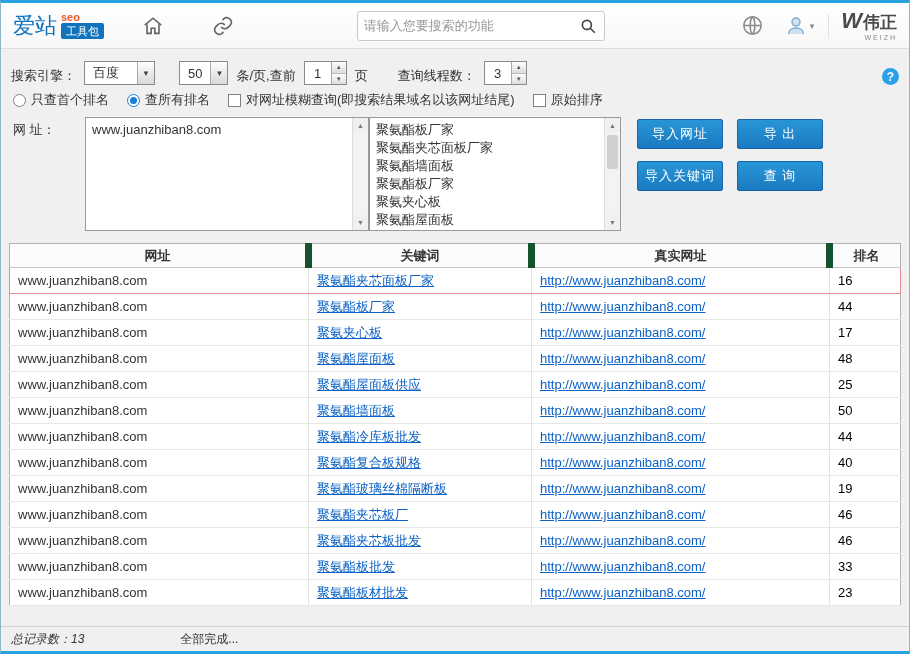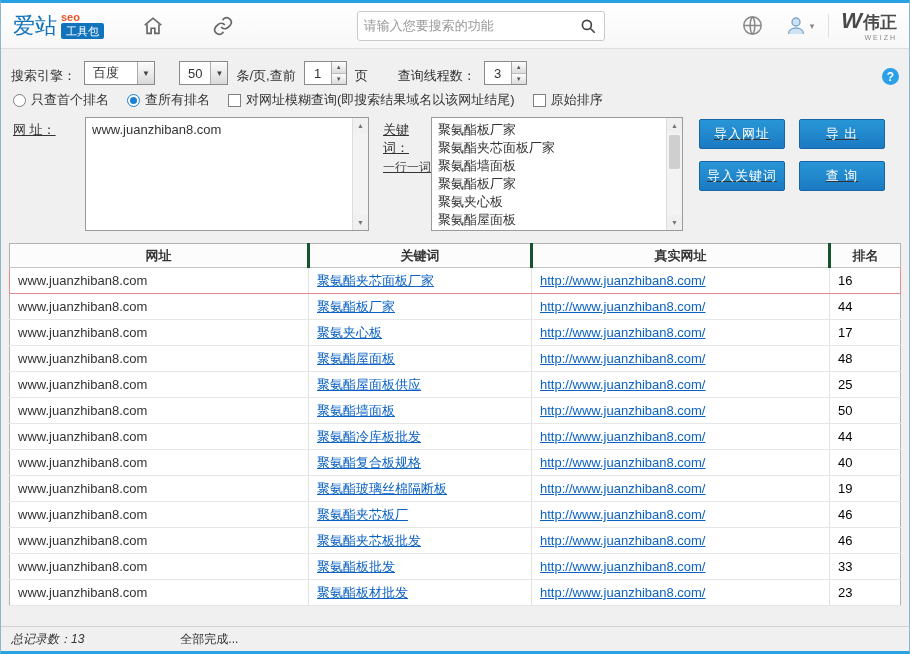--- a/index.html
+++ b/index.html
@@ -56,21 +56,21 @@
   .help-badge{ margin-left:auto; width:17px; height:17px; border-radius:50%; background:#2ba0e8; color:#fff;
     font-size:12px; font-weight:bold; display:flex; align-items:center; justify-content:center; cursor:pointer; }
   
   .options-row{ position:absolute; top:88px; left:12px; right:10px; height:22px; display:flex; align-items:flex-start; gap:18px; }
   .opt{ display:flex; align-items:center; gap:5px; cursor:pointer; }
   .radio{ width:13px; height:13px; border:1px solid #808080; border-radius:50%; background:#fff; position:relative; }
   .radio.checked{ border-color:#1b7fd4; }
   .radio.checked::after{ content:""; position:absolute; left:2px; top:2px; width:7px; height:7px; border-radius:50%; background:#1b7fd4; }
   .checkbox{ width:13px; height:13px; border:1px solid #808080; background:#fff; }
   
-  .input-area{ position:absolute; top:114px; left:12px; right:2px; height:118px; display:flex;text-decoration:underline; }
+  .input-area{ position:absolute; top:114px; left:12px; right:2px; height:118px; display:flex; }
   .url-label{ width:72px; padding-top:4px; }
   .ta-wrap{ position:relative; border:1px solid #9a9a9a; background:#fff; height:114px; }
   .ta-wrap.url{ width:284px; }
   .ta-wrap.kw{ width:252px; }
   .ta-wrap textarea{
     width:calc(100% - 16px); height:100%; border:none; outline:none; resize:none;
     font-family:inherit; font-size:13px; color:#333; padding:3px 6px; line-height:18px; overflow:hidden; background:transparent;
   }
   .sb{ position:absolute; top:0; right:0; bottom:0; width:16px; background:#f3f3f3; border-left:1px solid #ddd; display:flex; flex-direction:column; }
   .sb-btn{ height:15px; display:flex; align-items:center; justify-content:center; font-size:7px; color:#777; background:#f0f0f0; cursor:pointer; }
@@ -84,21 +84,21 @@
   }
   .btn{
     background:linear-gradient(#2896d6,#1b7ac2); color:#fff; border:1px solid #1565a8; border-radius:2px;
     font-size:13px; display:flex; align-items:center; justify-content:center; cursor:pointer; letter-spacing:1px;
   }
   
   .table-area{ position:absolute; top:240px; left:8px; right:8px; }
   table{ width:100%; border-collapse:collapse; table-layout:fixed; background:#fff; border:1px solid #b2b2b2; }
   thead th{
     height:24px; font-weight:bold; font-size:13px; color:#333; background:#fcfcfc;
-    border-right:3px solid #14532d; border-bottom:1px solid #c4c4c4; text-align:center;
+    border-right:7px solid #14532d; border-bottom:1px solid #c4c4c4; text-align:center;
   }
   thead th:last-child{ border-right:none; }
   tbody td{
     height:26px; padding:0 8px; border-right:1px solid #e2e2e2; border-bottom:1px solid #e6e6e6;
     font-size:13px; white-space:nowrap; overflow:hidden; background:#fff;
   }
   tbody td:last-child{ border-right:none; }
   .link{ color:#0b61c4; text-decoration:underline; cursor:pointer; }
   .cell-rank span{ color:#000000; }
   tr.selected td{ border-top:1px solid #e38a92; border-bottom:1px solid #e38a92; }
@@ -240,24 +240,20 @@
 
     <div class="ta-wrap url">
       <textarea spellcheck="false" style="">www.juanzhiban8.com</textarea>
       <div class="sb">
         <span class="sb-btn">▲</span>
         <span class="sb-track"></span>
         <span class="sb-btn">▼</span>
       </div>
     </div>
 
-    <div class="kw-label">
-      <span class="lbl">关键词：</span>
-      <span class="sub">一行一词</span>
-    </div>
 
     <div class="ta-wrap kw">
       <textarea spellcheck="false" style="">聚氨酯板厂家
 聚氨酯夹芯面板厂家
 聚氨酯墙面板
 聚氨酯板厂家
 聚氨夹心板
 聚氨酯屋面板</textarea>
       <div class="sb">
         <span class="sb-btn">▲</span>

